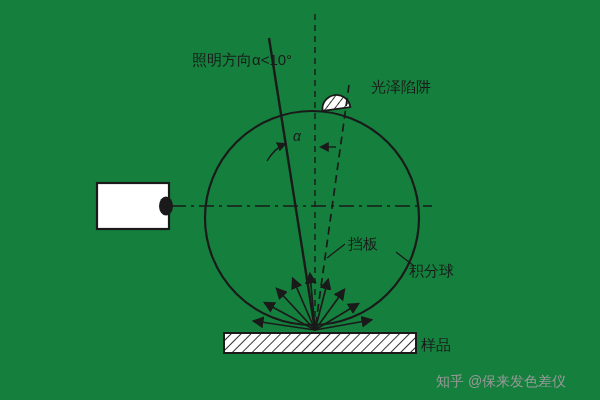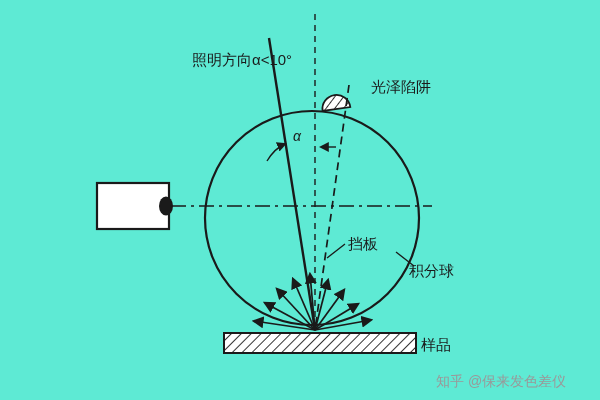--- a/index.html
+++ b/index.html
@@ -1,18 +1,18 @@
 <!DOCTYPE html>
 <html style="--ink: #1a1a1a; --watermark: #999999;"><head>
 <meta charset="utf-8">
 <style>
   :root { --ink:#1a1a1a; --watermark:#999999; }
   html,body{margin:0;padding:0;background:#ffffff;}
   .stage{
-    width:600px;height:400px;position:relative;background:#5eead4;
+    width:600px;height:400px;position:relative;background:#15803d;
     font-family:"Liberation Sans","DejaVu Sans",sans-serif;overflow:hidden;
   }
   svg{display:block;}
   svg text{font-family:"Liberation Sans","DejaVu Sans",sans-serif;fill:var(--ink);}
   .lbl{font-size:15px;}
   .alpha{font-size:14px;font-style:italic;}
   .wm{font-size:14px;fill:var(--watermark);}
   .ln{stroke:var(--ink);fill:none;}
   .fillink{fill:var(--ink);}
   .white{fill:#ffffff;}

